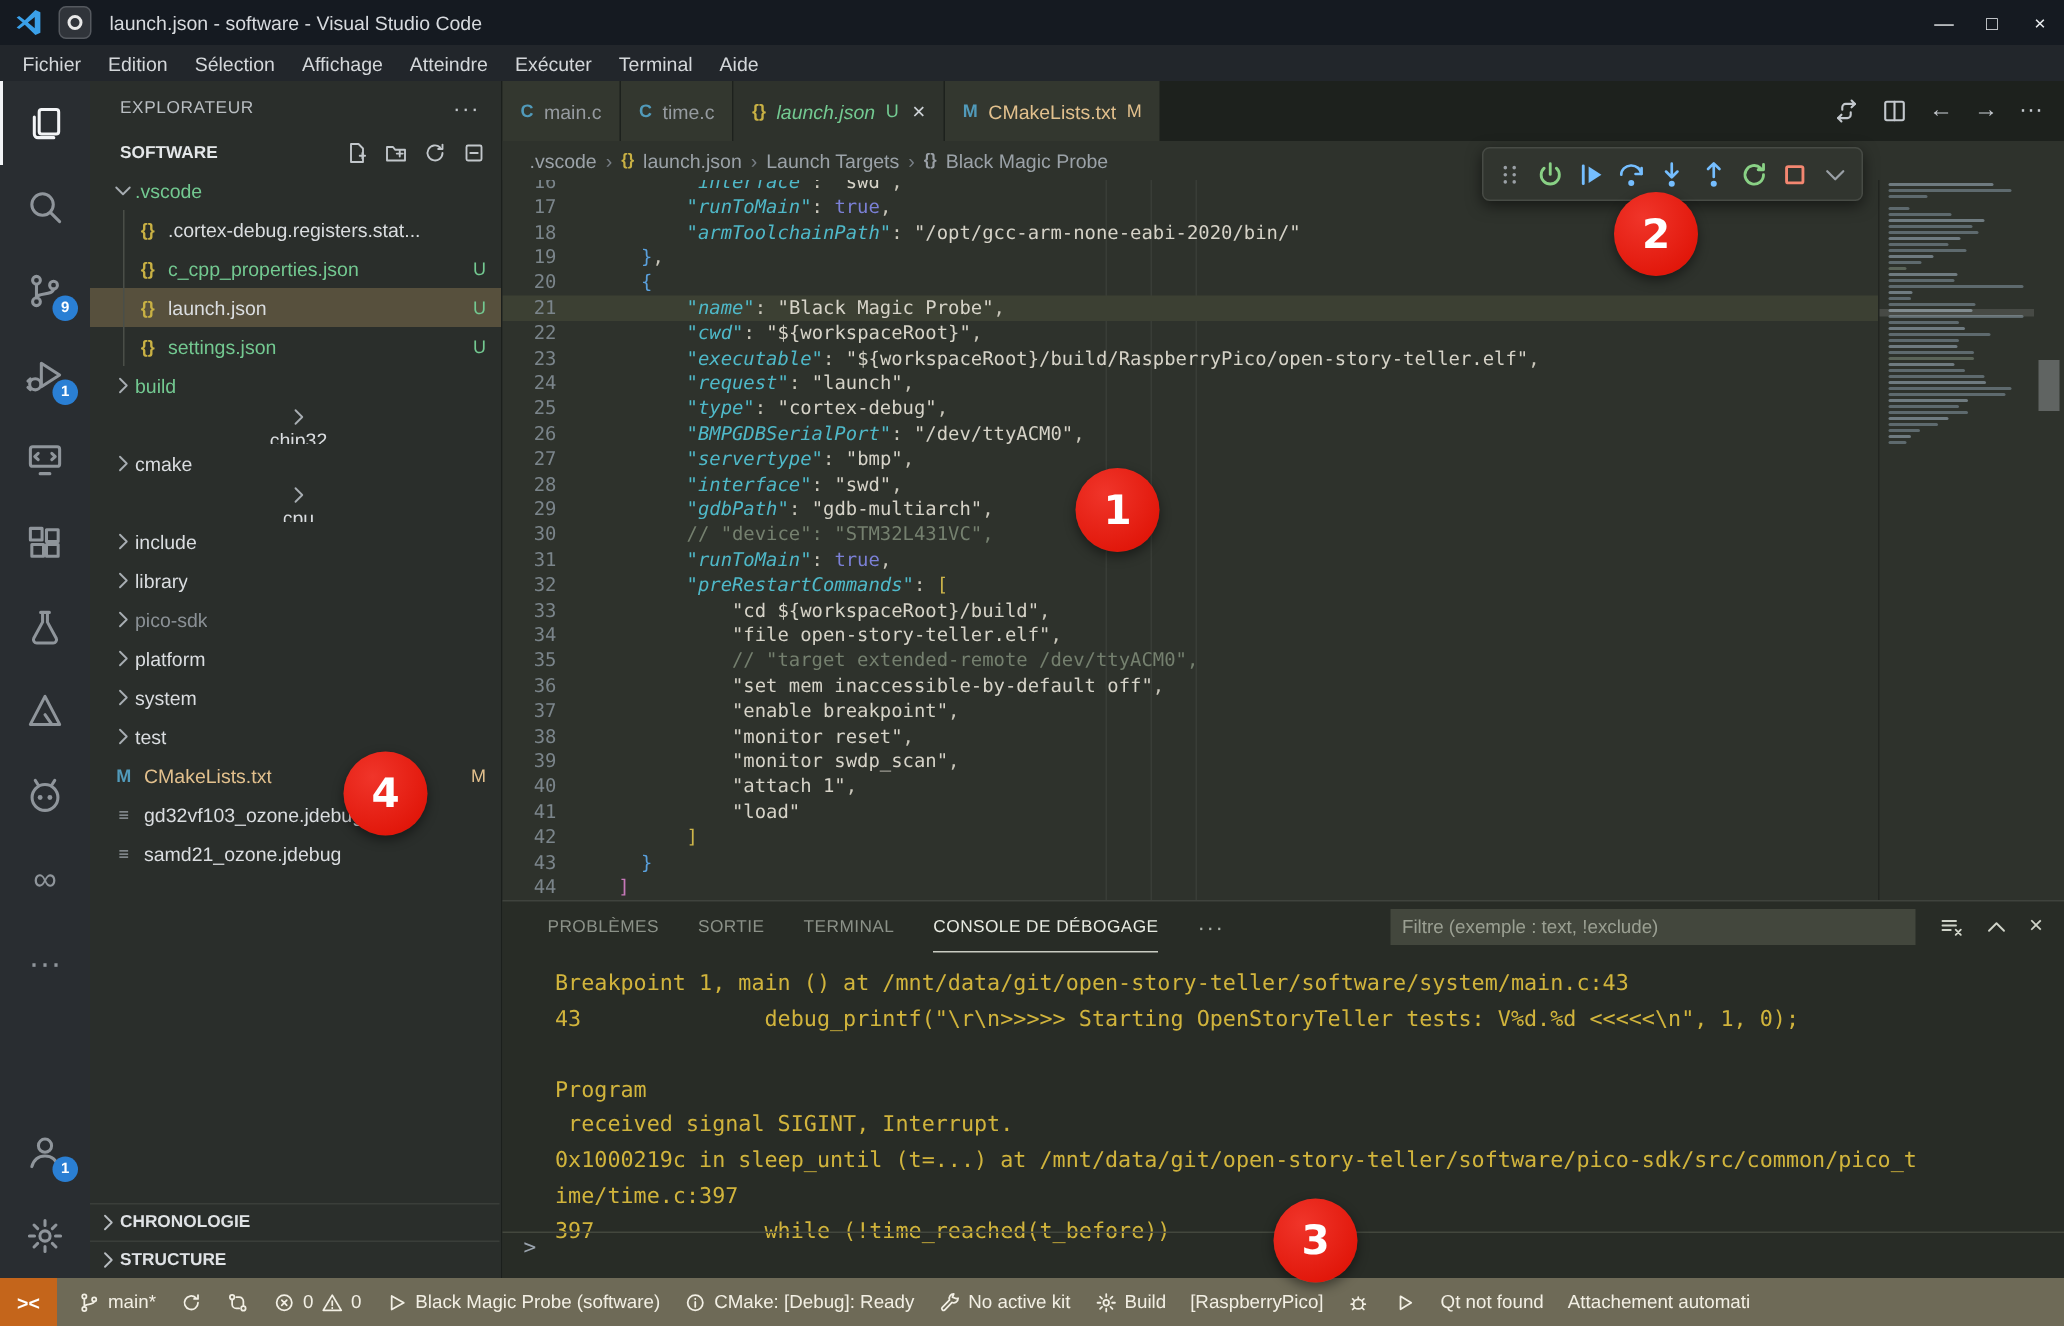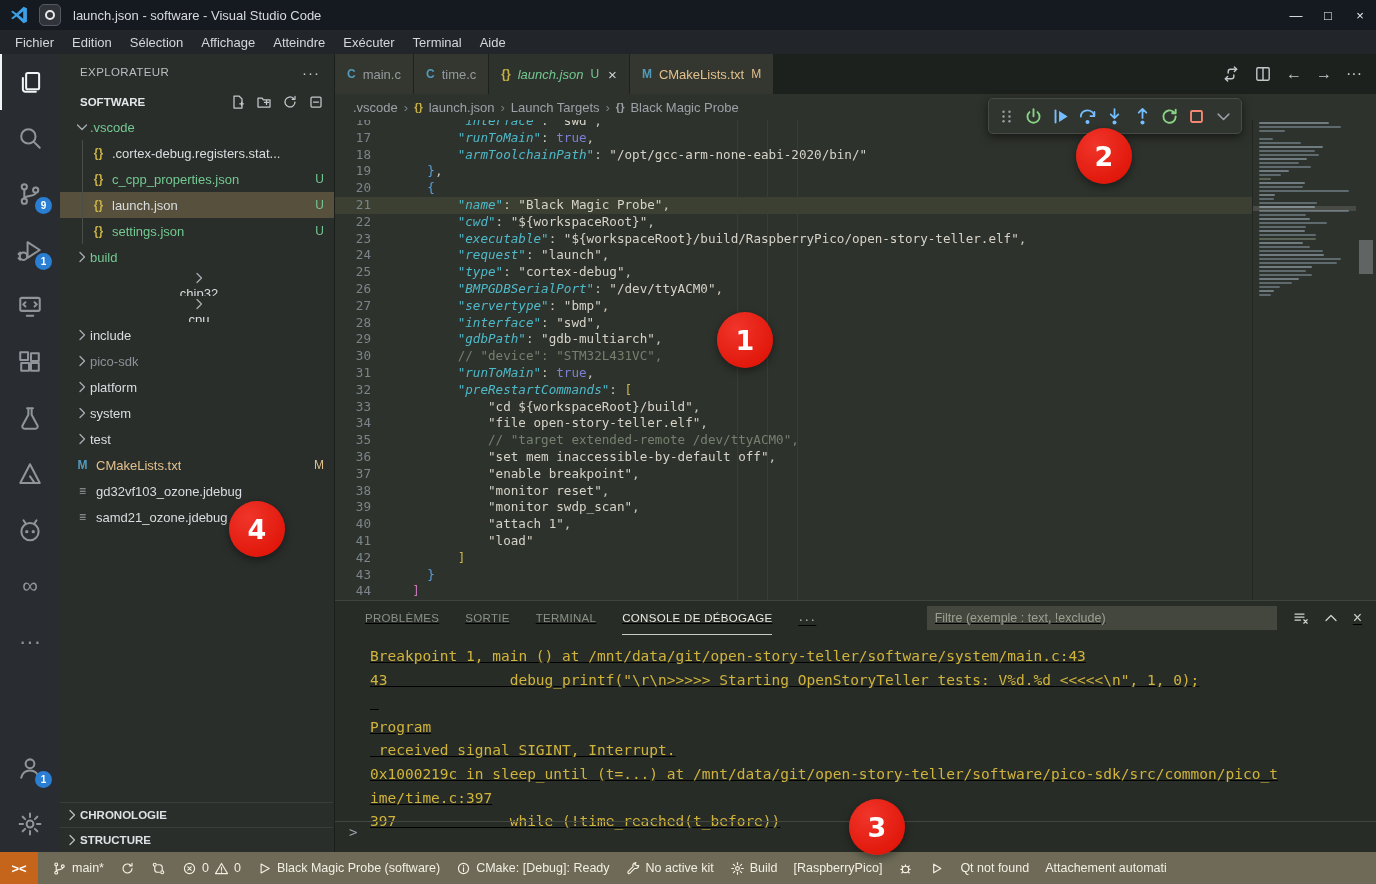--- a/index.html
+++ b/index.html
@@ -96,21 +96,21 @@
   .vscroll { position:absolute; right:0; top:0; width:20px; height:100%; }
   .vscroll .handle { position:absolute; left:3px; width:14px; top:120px; height:34px; background:rgba(190,195,200,.35); }
 
   
   .debug-toolbar { position:absolute; left:653px; top:44px; width:254px; height:36px; background:#31352f; border:1px solid #474b45; border-radius:5px; box-shadow:0 3px 10px rgba(0,0,0,.55); display:flex; align-items:center; padding:0 6px; gap:4px; z-index:20; }
   .dbg-btn { width:26px; height:26px; display:flex; align-items:center; justify-content:center; }
   .dbg-btn svg { width:19px; height:19px; }
   .col-green { color:#89d185; } .col-blue { color:#75beff; } .col-red { color:#f48771; } .col-gray { color:#9aa0a6; }
 
   
-  .panel { position:absolute; left:0; top:546px; width:100%; height:252px; background:#282c26; border-top:1px solid #3f433d;text-decoration:underline; }
+  .panel { position:absolute; left:0; top:546px; width:100%; height:252px; background:#282c26; border-top:1px solid #3f433d; }
   .panel-head { height:34px; display:flex; align-items:center; padding:0 14px 0 30px; }
   .panel-tab { font-size:11.5px; letter-spacing:.3px; color:#8b9188; margin-right:26px; height:34px; display:flex; align-items:center; }
   .panel-tab.active { color:#e8ebe2; border-bottom:1px solid #c9ccc2; }
   .panel-more { color:#aab0a8; font-size:15px; letter-spacing:1px; margin-right:20px; }
   .filter-input { margin-left:auto; width:350px; height:24px; background:#43473d; border:none; color:#d5d8cd; font-size:12.5px; padding:0 8px; font-family:"Liberation Sans",sans-serif; }
   .filter-input::placeholder { color:#9ba093; }
   .panel-acts { display:flex; align-items:center; gap:14px; margin-left:16px; color:#d0d4c9; }
   .panel-acts svg { width:16px; height:16px; }
   .panel-acts .tglyph { font-size:16px; }
   .console { padding:10px 0 0 35px; font-family:"DejaVu Sans Mono",monospace; font-size:14.5px; line-height:23.6px; color:#d1b43c; white-space:pre; }
@@ -347,36 +347,54 @@
         </div>
         <div class="tree-row" style="padding-left: 14px; flex-direction: column;">
           <span class="icon chev">
             <svg viewBox="0 0 16 16" fill="none" stroke="currentColor" stroke-width="1.25" stroke-linecap="round" stroke-linejoin="round">
               <path d="M6 3.5L10.5 8 6 12.5"></path>
             </svg>
           </span>
           <span class="lbl c-white">chip32</span>
           <span class="right"></span>
         </div>
+        <div class="tree-row" style="padding-left: 14px;">
+          <span class="icon chev">
+            <svg viewBox="0 0 16 16" fill="none" stroke="currentColor" stroke-width="1.25" stroke-linecap="round" stroke-linejoin="round">
+              <path d="M6 3.5L10.5 8 6 12.5"></path>
+            </svg>
+          </span>
+          <span class="lbl c-white">cmake</span>
+          <span class="right"></span>
+        </div>
         <div class="tree-row" style="padding-left: 14px; flex-direction: column;">
           <span class="icon chev">
             <svg viewBox="0 0 16 16" fill="none" stroke="currentColor" stroke-width="1.25" stroke-linecap="round" stroke-linejoin="round">
               <path d="M6 3.5L10.5 8 6 12.5"></path>
             </svg>
           </span>
           <span class="lbl c-white">cpu</span>
           <span class="right"></span>
         </div>
         <div class="tree-row" style="padding-left: 14px;">
           <span class="icon chev">
             <svg viewBox="0 0 16 16" fill="none" stroke="currentColor" stroke-width="1.25" stroke-linecap="round" stroke-linejoin="round">
               <path d="M6 3.5L10.5 8 6 12.5"></path>
             </svg>
           </span>
           <span class="lbl c-white">include</span>
+          <span class="right"></span>
+        </div>
+        <div class="tree-row" style="padding-left: 14px;">
+          <span class="icon chev">
+            <svg viewBox="0 0 16 16" fill="none" stroke="currentColor" stroke-width="1.25" stroke-linecap="round" stroke-linejoin="round">
+              <path d="M6 3.5L10.5 8 6 12.5"></path>
+            </svg>
+          </span>
+          <span class="lbl c-white">library</span>
           <span class="right"></span>
         </div>
         <div class="tree-row" style="padding-left: 14px;">
           <span class="icon chev">
             <svg viewBox="0 0 16 16" fill="none" stroke="currentColor" stroke-width="1.25" stroke-linecap="round" stroke-linejoin="round">
               <path d="M6 3.5L10.5 8 6 12.5"></path>
             </svg>
           </span>
           <span class="lbl c-gray">pico-sdk</span>
           <span class="right"></span>

